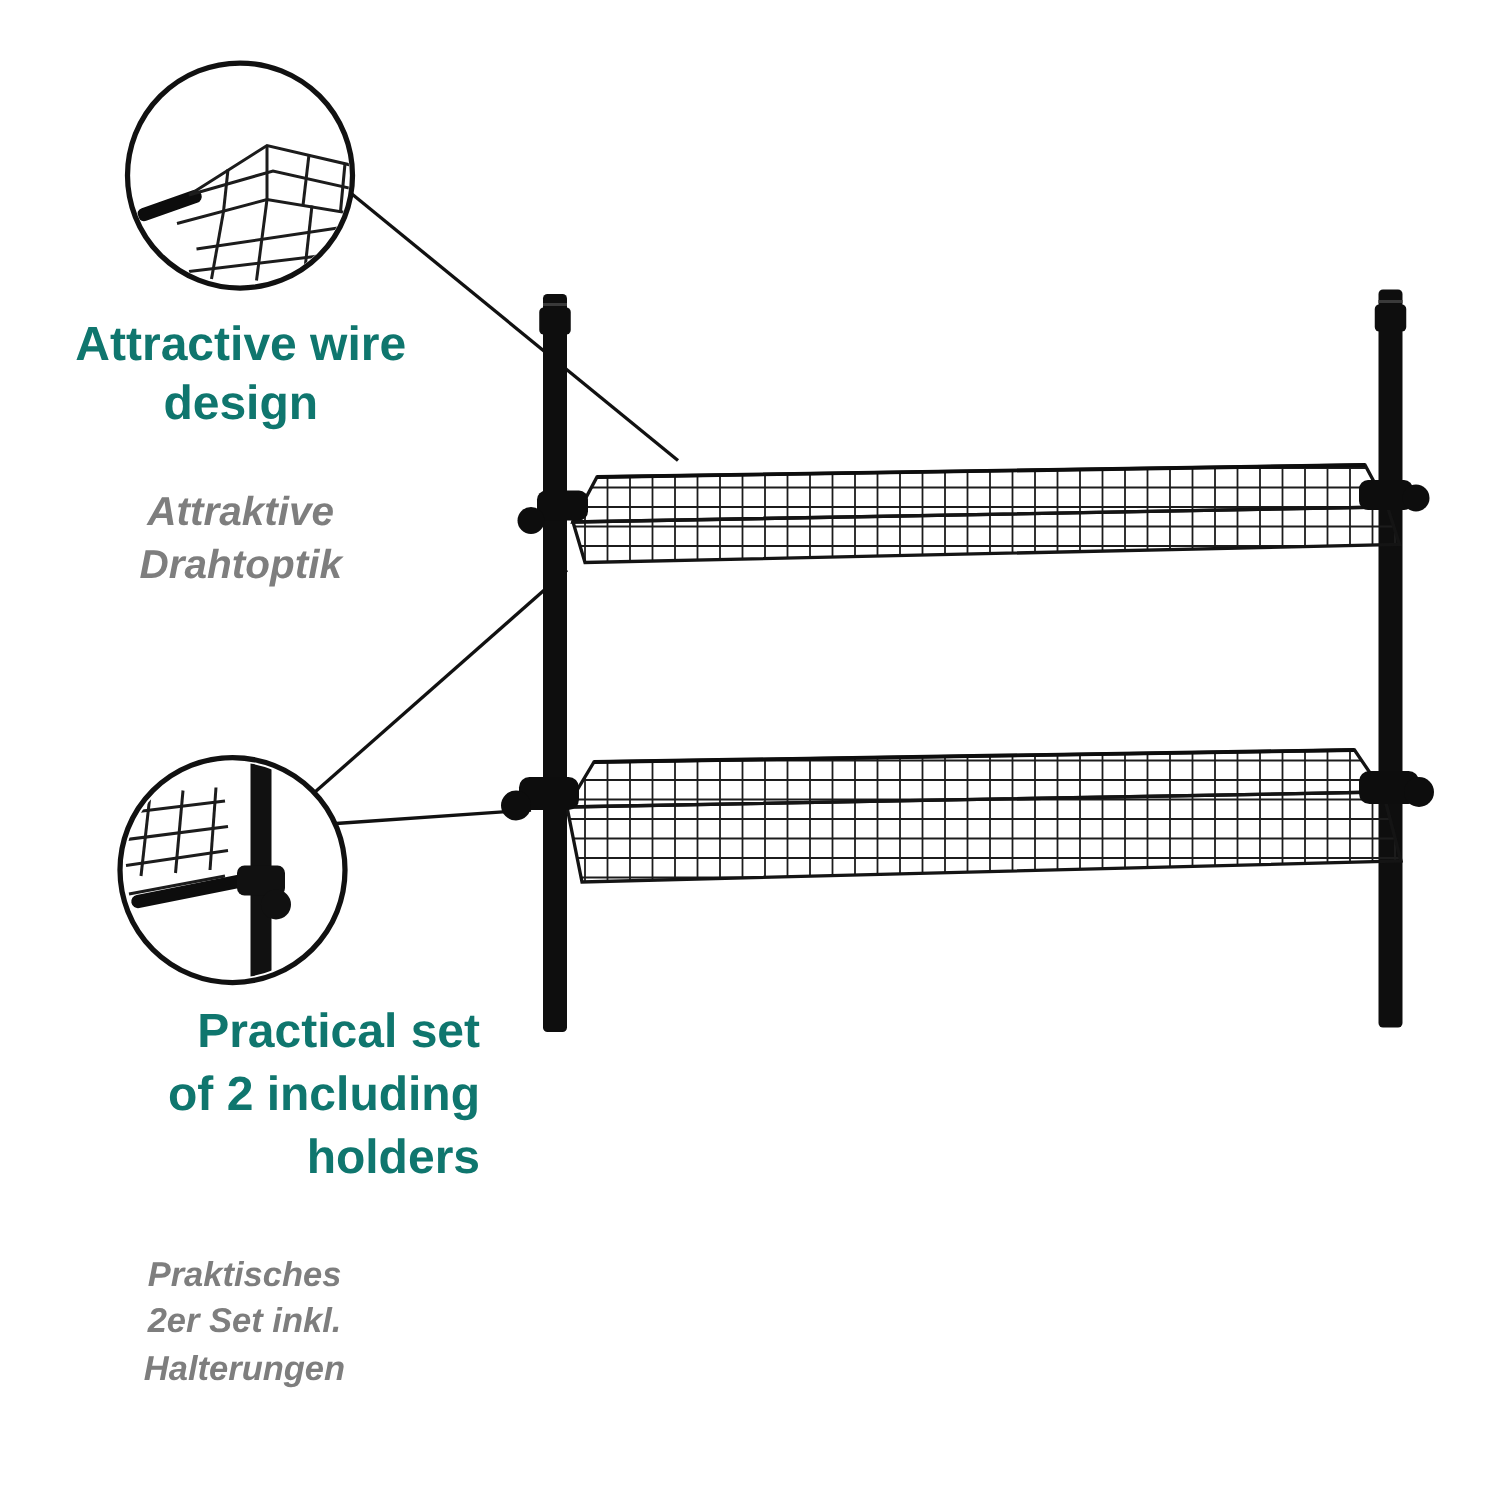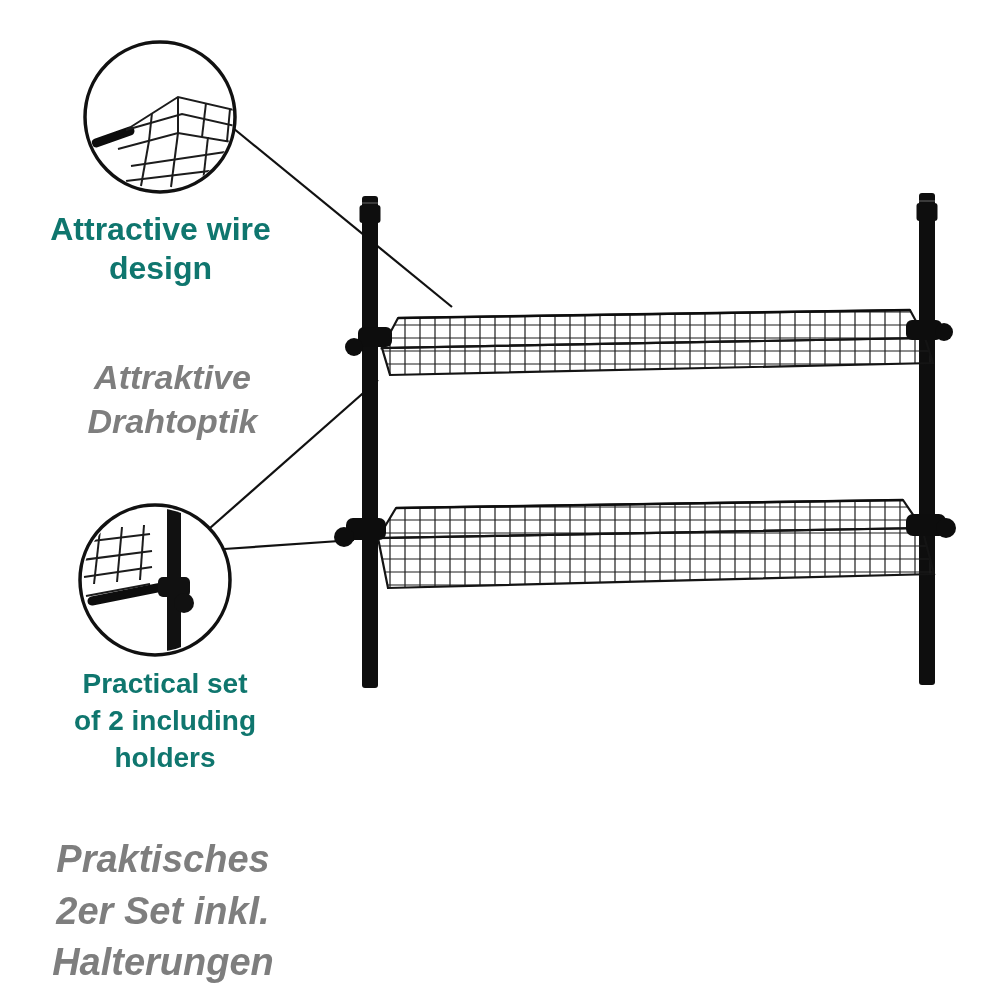--- a/index.html
+++ b/index.html
@@ -26,23 +26,23 @@
   }
   .callout-subtitle {
     position: absolute;
     text-align: center;
     font-weight: 700;
     font-style: italic;
     color: #7e7e7e;
     white-space: pre-line;
   }
   .t1 { left: 8px;  top: 210px; width: 305px; font-size: 32px; line-height: 1.22; }
-  .s1 { left: 20px;  top: 324px; width: 305px; font-size: 34px; line-height: 1.28; margin-top: 32px; }
-  .t2 { left: 10px; top: 666px; width: 310px; font-size: 28px; line-height: 1.32; }
-  .s2 { left: 8px;  top: 834px; width: 310px; font-size: 38px; line-height: 1.36; }
+  .s1 { left: 8px;  top: 324px; width: 305px; font-size: 27px; line-height: 1.28; }
+  .t2 { left: 10px; top: 666px; width: 310px; font-size: 32px; line-height: 1.32; text-align: right; }
+  .s2 { left: 8px;  top: 834px; width: 310px; font-size: 23px; line-height: 1.36; }
 </style>
 </head>
 <body>
 
 <div class="canvas">
 
   <svg class="art" viewBox="0 0 1000 1000">
     <defs>
       <pattern id="mesh" width="30" height="26" patternUnits="userSpaceOnUse">
         <path d="M0 0H30 M0 13H30 M0 26H30" stroke="#1c1c1c" stroke-width="1.2" fill="none"></path>

